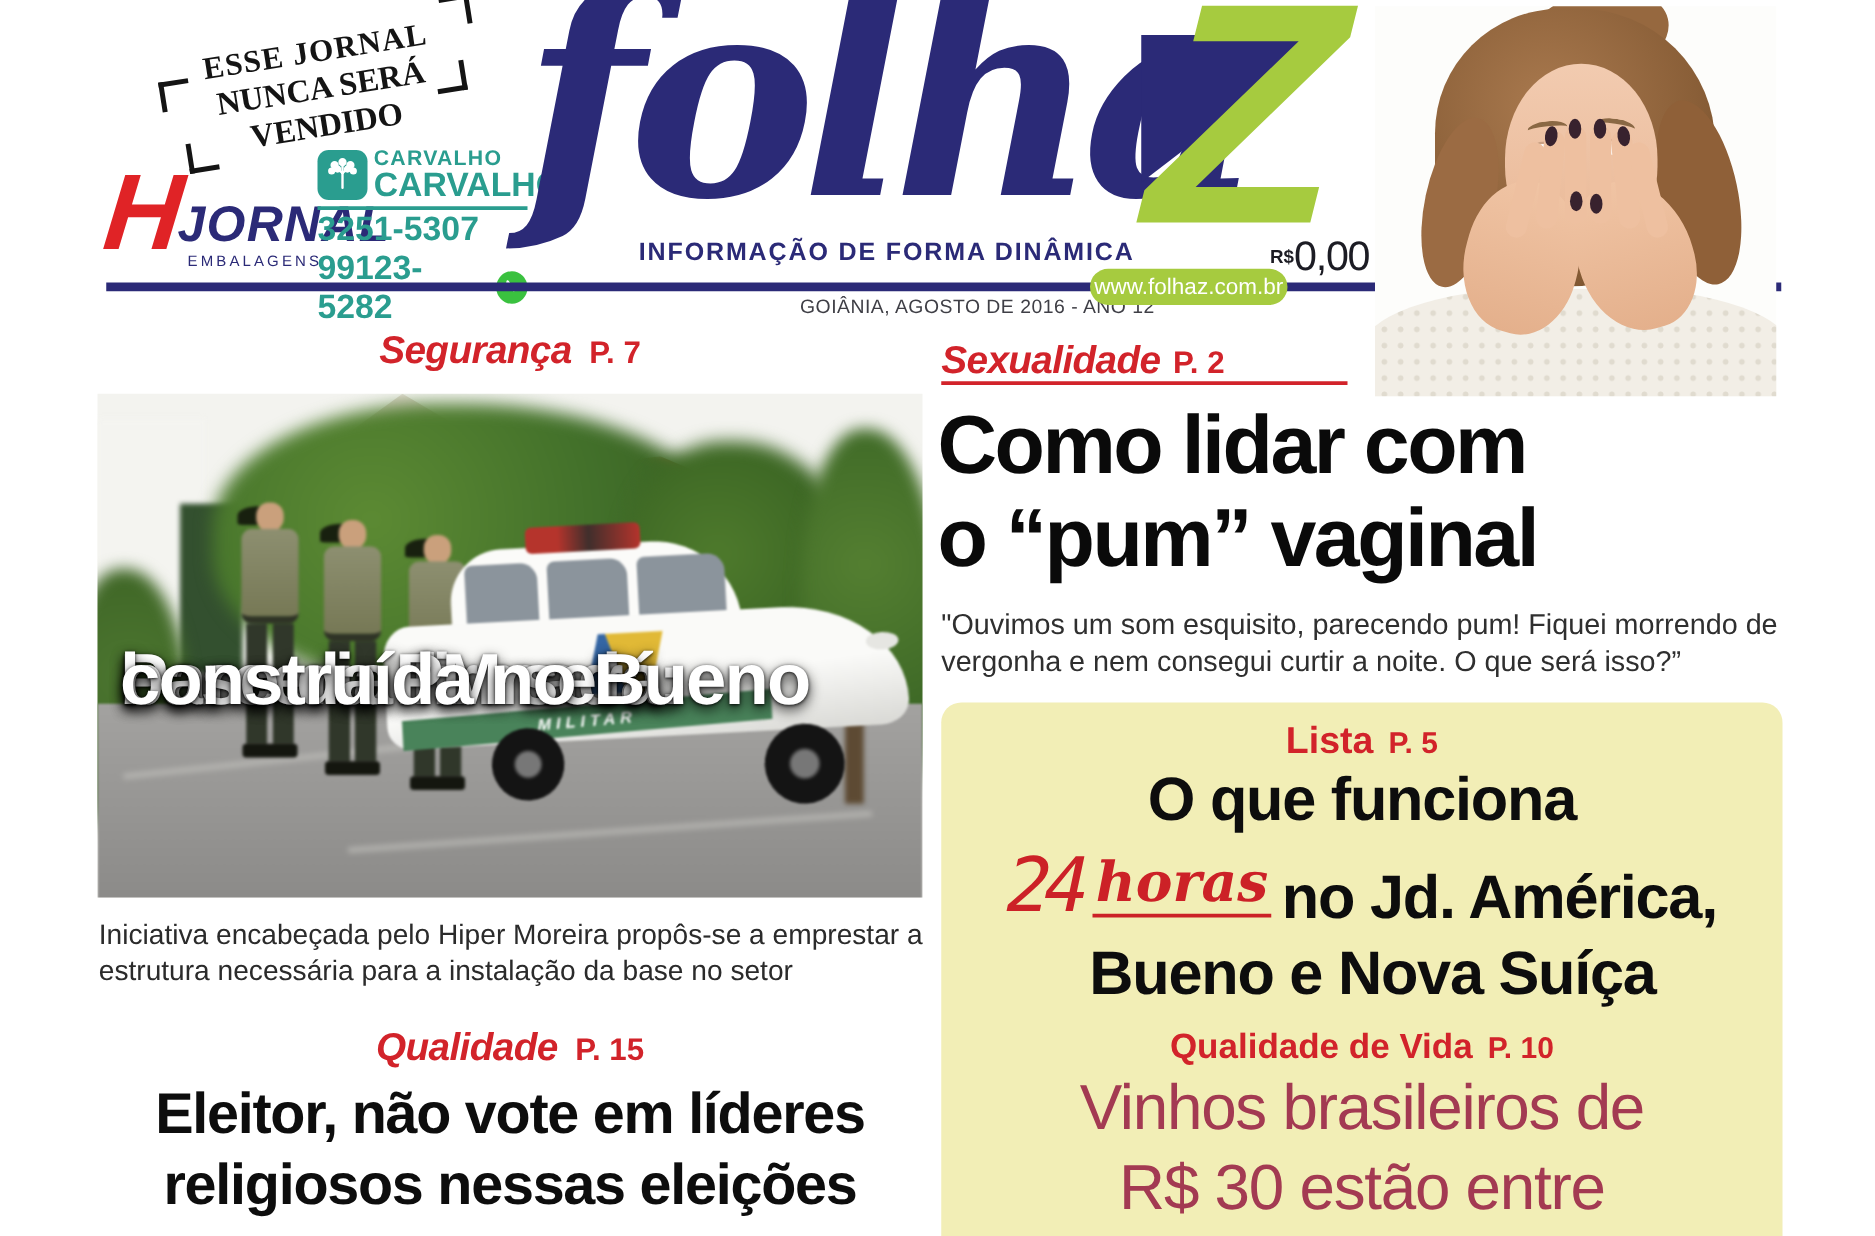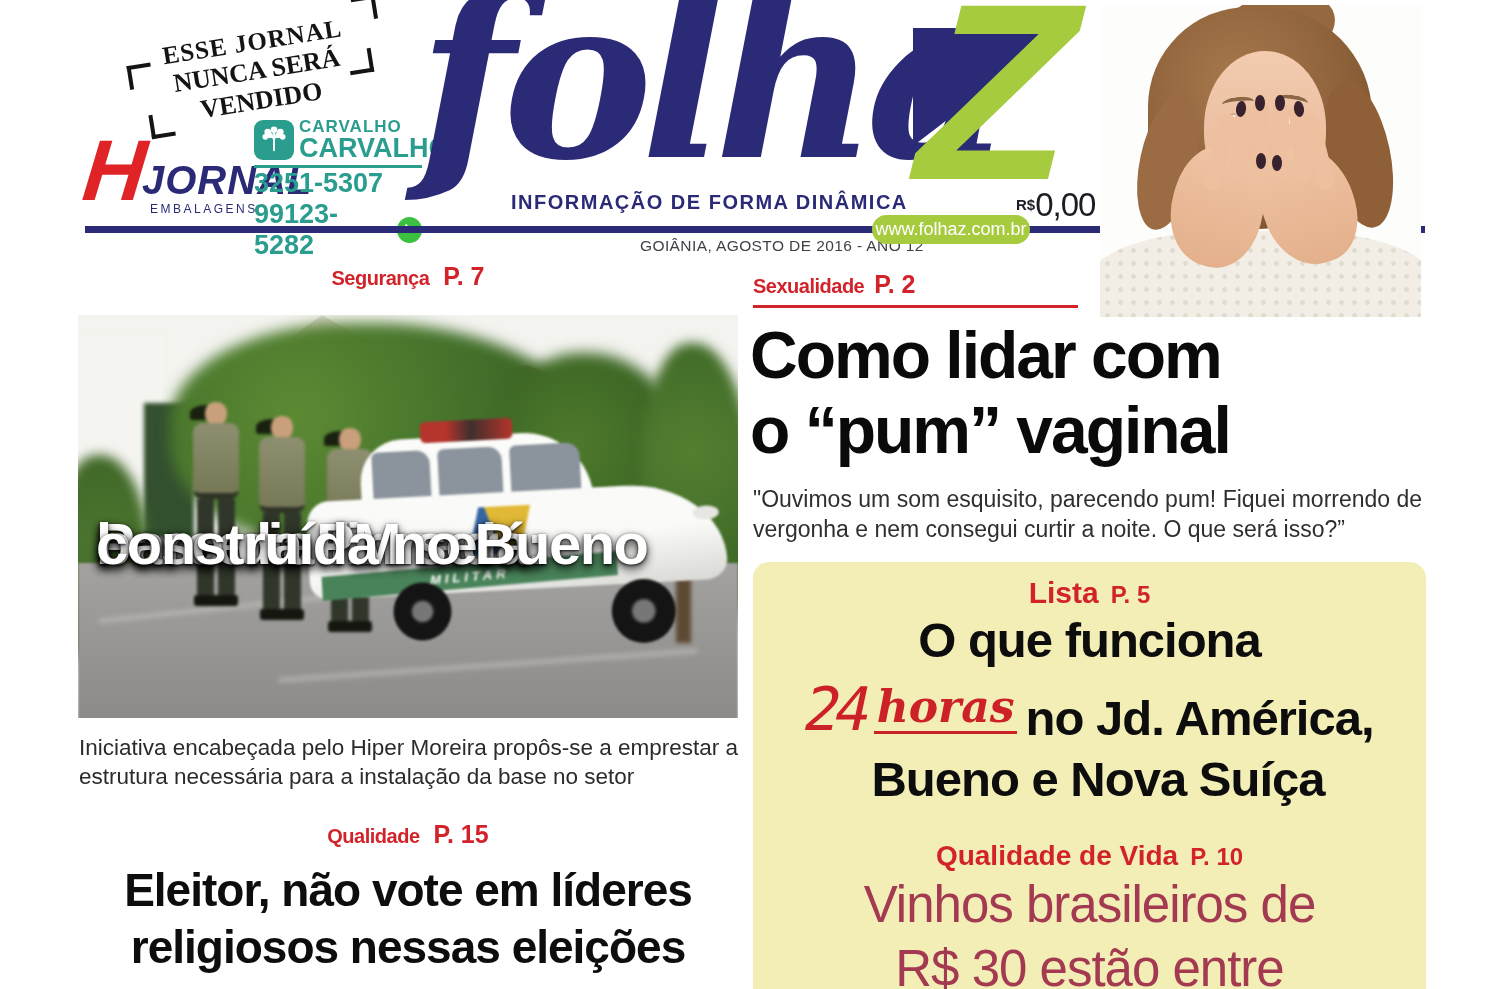--- a/index.html
+++ b/index.html
@@ -73,21 +73,21 @@
   .eye{width:27px; height:13px; background:#fff; border-radius:50%; border-top:2px solid #caa184;}
   .iris{position:absolute; right:1px; top:1px; width:10px; height:10px; background:#4f6a72; border-radius:50%;}
   .sweater{left:-12px; top:226px; width:346px; height:92px; background:#f2eee6; border-radius:40% 40% 0 0/55% 55% 0 0;
     background-image:radial-gradient(#e0dbcf 2px, transparent 2.6px); background-size:13px 13px;}
   .palm{width:92px; height:122px; background:linear-gradient(#f0c4a4,#e4b08c); border-radius:45% 55% 42% 50%;}
   .finger{width:17px; height:78px; background:#eec0a0; border-radius:9px;}
   .nail{width:10px; height:16px; background:#38222e; border-radius:50%;}
 
   
   .kicker{position:absolute; color:var(--red); font-weight:800;}
-  .kicker .kname{font-size:20px; letter-spacing:-0.5px;}
+  .kicker .kname{font-size:31px; letter-spacing:-0.5px;font-style:italic;}
   .kicker .kpage{font-size:25px; font-weight:700; margin-left:14px; letter-spacing:0;}
   .center660{width:660px; text-align:center;}
 
   .photo{position:absolute; left:78px; top:315px; width:660px; height:403px; background:#f3f3ef; overflow:hidden;}
   .photo *{position:absolute;}
   .ph-wall{left:0; top:20px; width:86px; height:245px; background:#f4f4f0; filter:blur(2px);}
   .ph-door{left:66px; top:88px; width:50px; height:135px; background:#33502f; filter:blur(2px);}
   .ph-roof-c{left:172px; top:0; width:150px; height:50px; background:#d9d3c6;
     clip-path:polygon(48% 0,100% 92%,98% 100%,2% 100%); border-bottom:6px solid #57503f; filter:blur(2px);}
   .ph-roof-r{left:394px; top:50px; width:102px; height:28px; background:#b3724d;
@@ -150,21 +150,21 @@
     border-radius:16px 16px 0 0; text-align:center; overflow:hidden;}
   .yb-kicker{margin-top:14px; color:var(--red); font-weight:800;}
   .yb-kicker .kname{font-size:30px;} .yb-kicker .kpage{font-size:24px; font-weight:700; margin-left:12px;}
   .yb-h1{font-size:49px; font-weight:800; color:var(--ink); letter-spacing:-1px; line-height:56px; margin-top:2px;}
   .hours-line{display:flex; align-items:center; justify-content:center; gap:8px; margin-top:8px; height:66px;}
   .badge24{font-family:"DejaVu Sans Mono", monospace; font-size:60px; color:#cc2127; font-weight:400;
     transform:skewX(-12deg); letter-spacing:-6px; line-height:1;}
   .badgehoras{font-family:"DejaVu Serif", serif; font-style:italic; font-weight:700; font-size:44px;
     color:#cc2127; border-bottom:3px solid #cc2127; line-height:1.05; padding:0 3px;}
   .yb-h3{font-size:49px; font-weight:800; color:var(--ink); letter-spacing:-1px; line-height:58px; margin-top:8px;padding-left:17px;}
-  .yb-kicker2{margin-top:32px;}
+  .yb-kicker2{margin-top:13px;}
   .wine-line{font-size:51px; font-weight:400; color:var(--wine); line-height:62px; letter-spacing:-1px; margin-top:2px;}
 </style>
 </head>
 <body>
 
 <div class="page">
 
   <div class="stamp">
     <span class="corner c-tl"></span>
     <span class="corner c-tr"></span>

